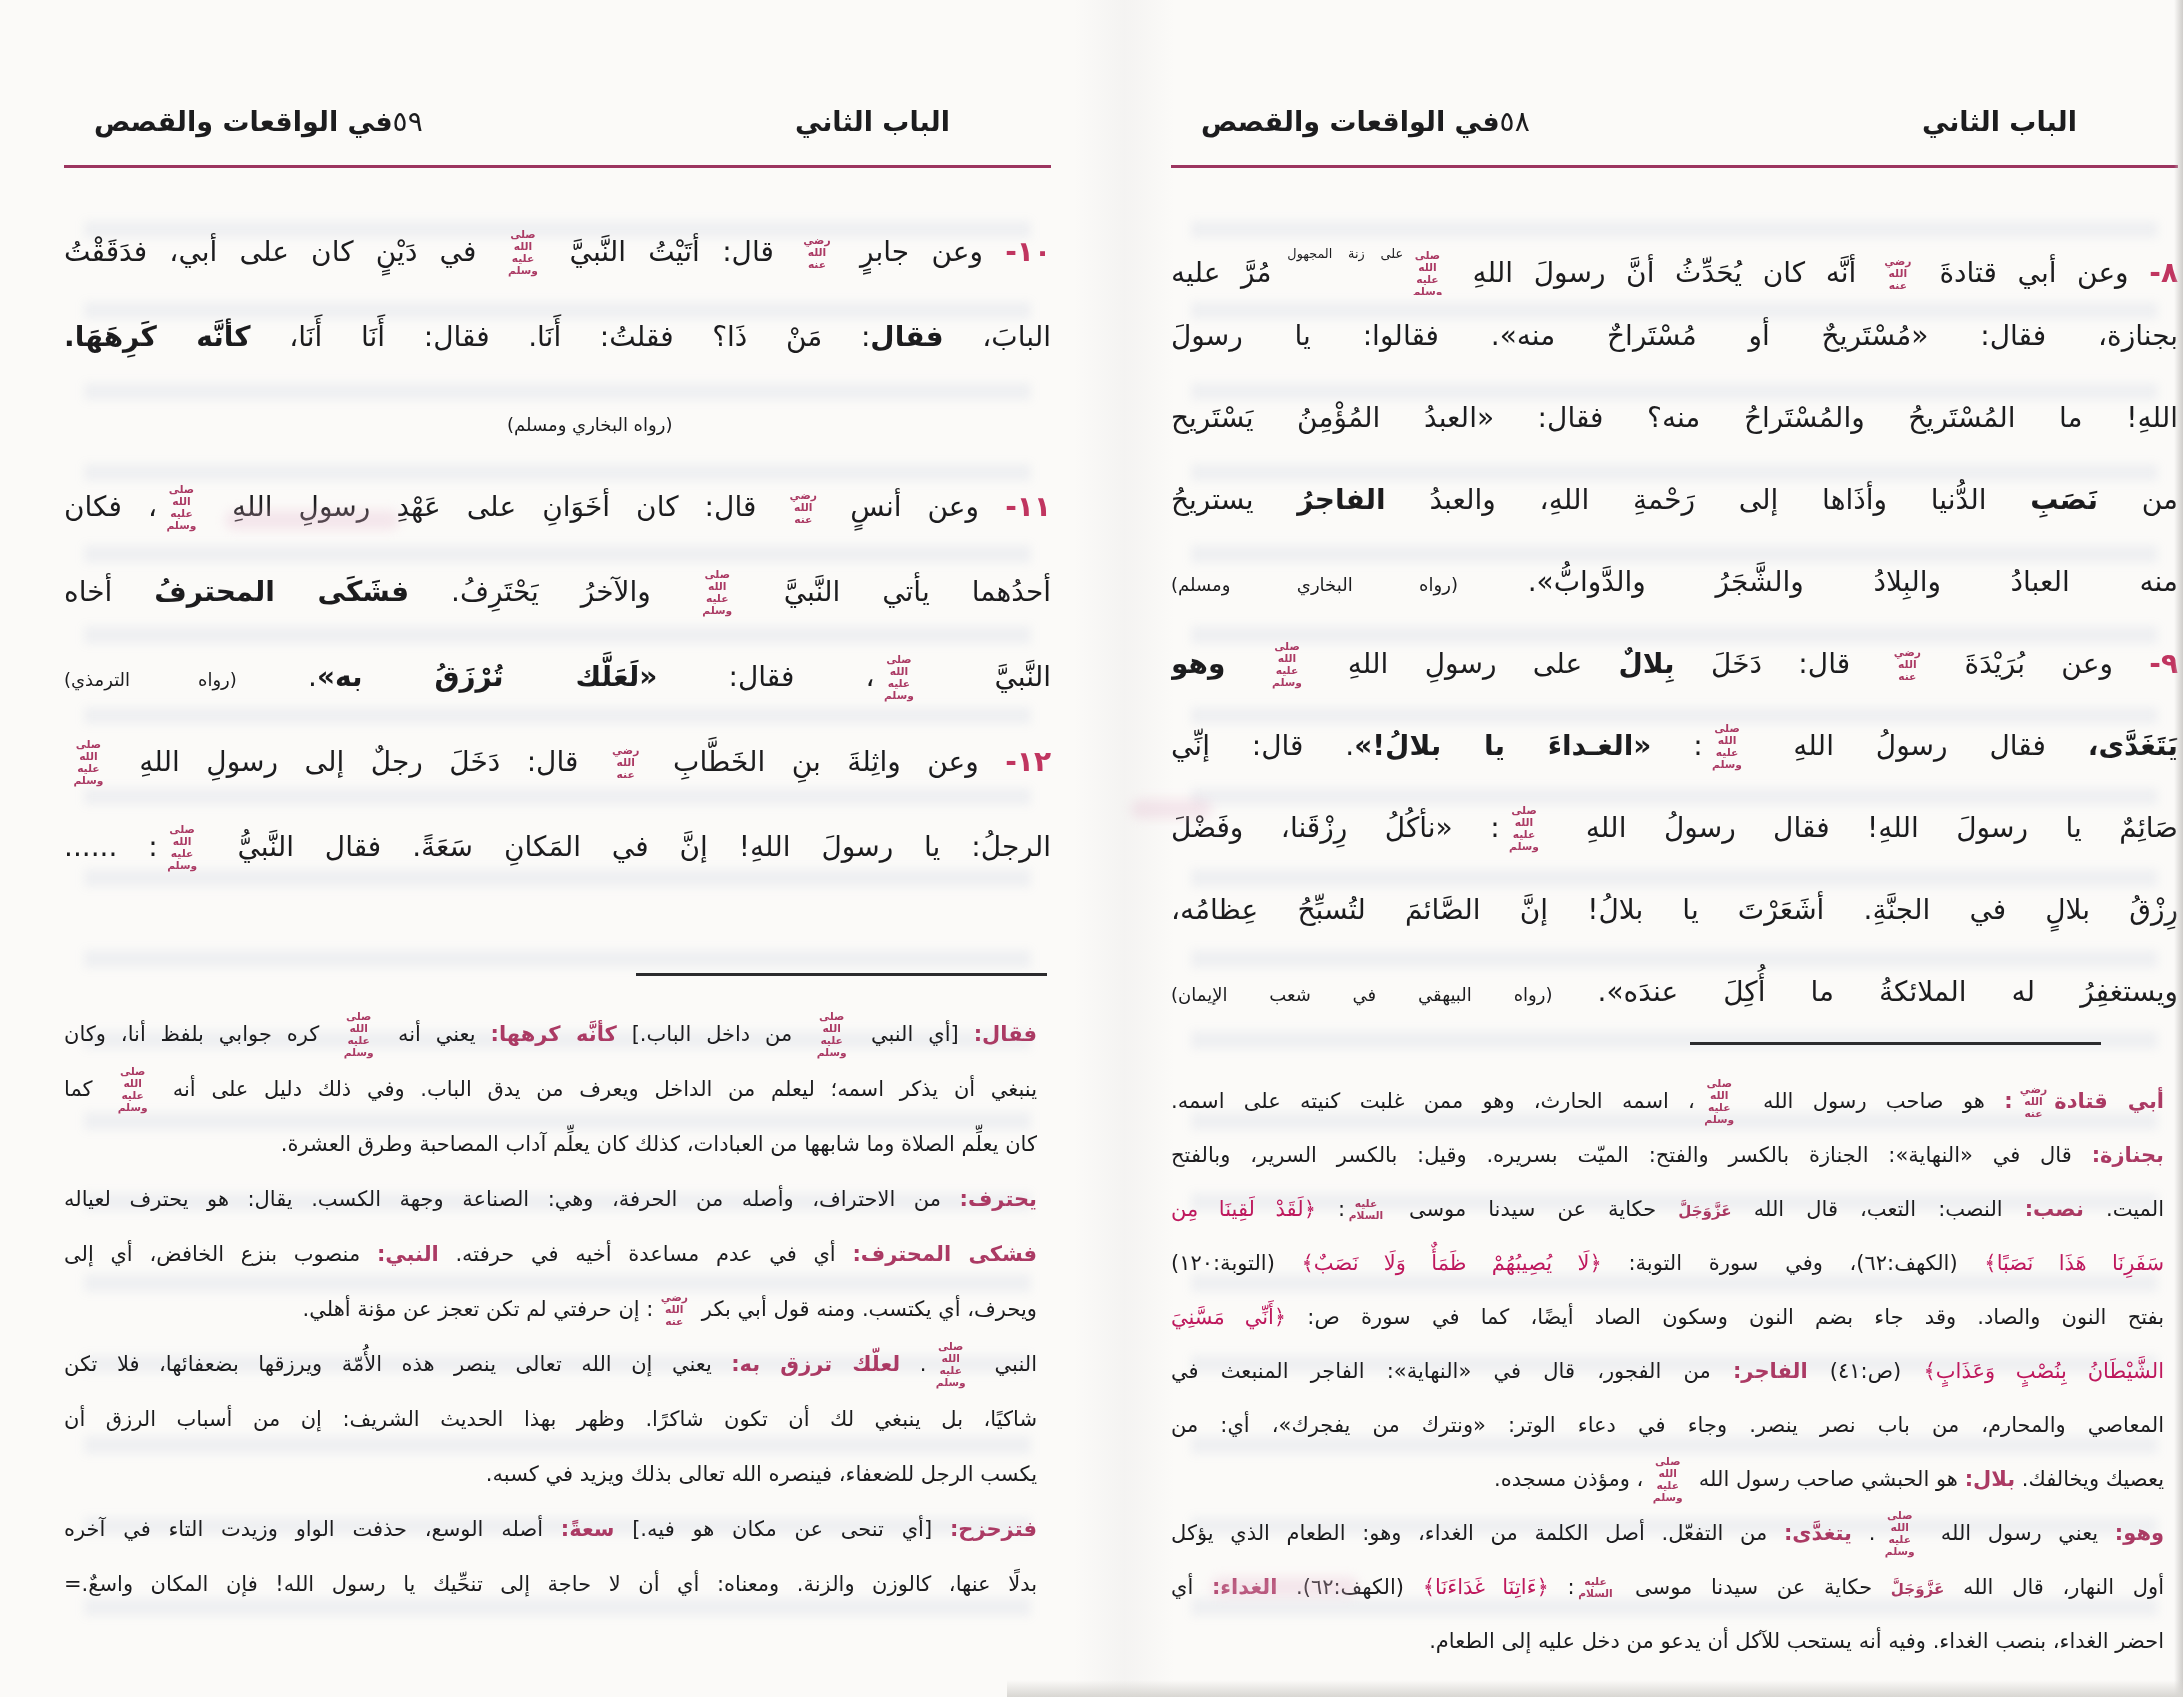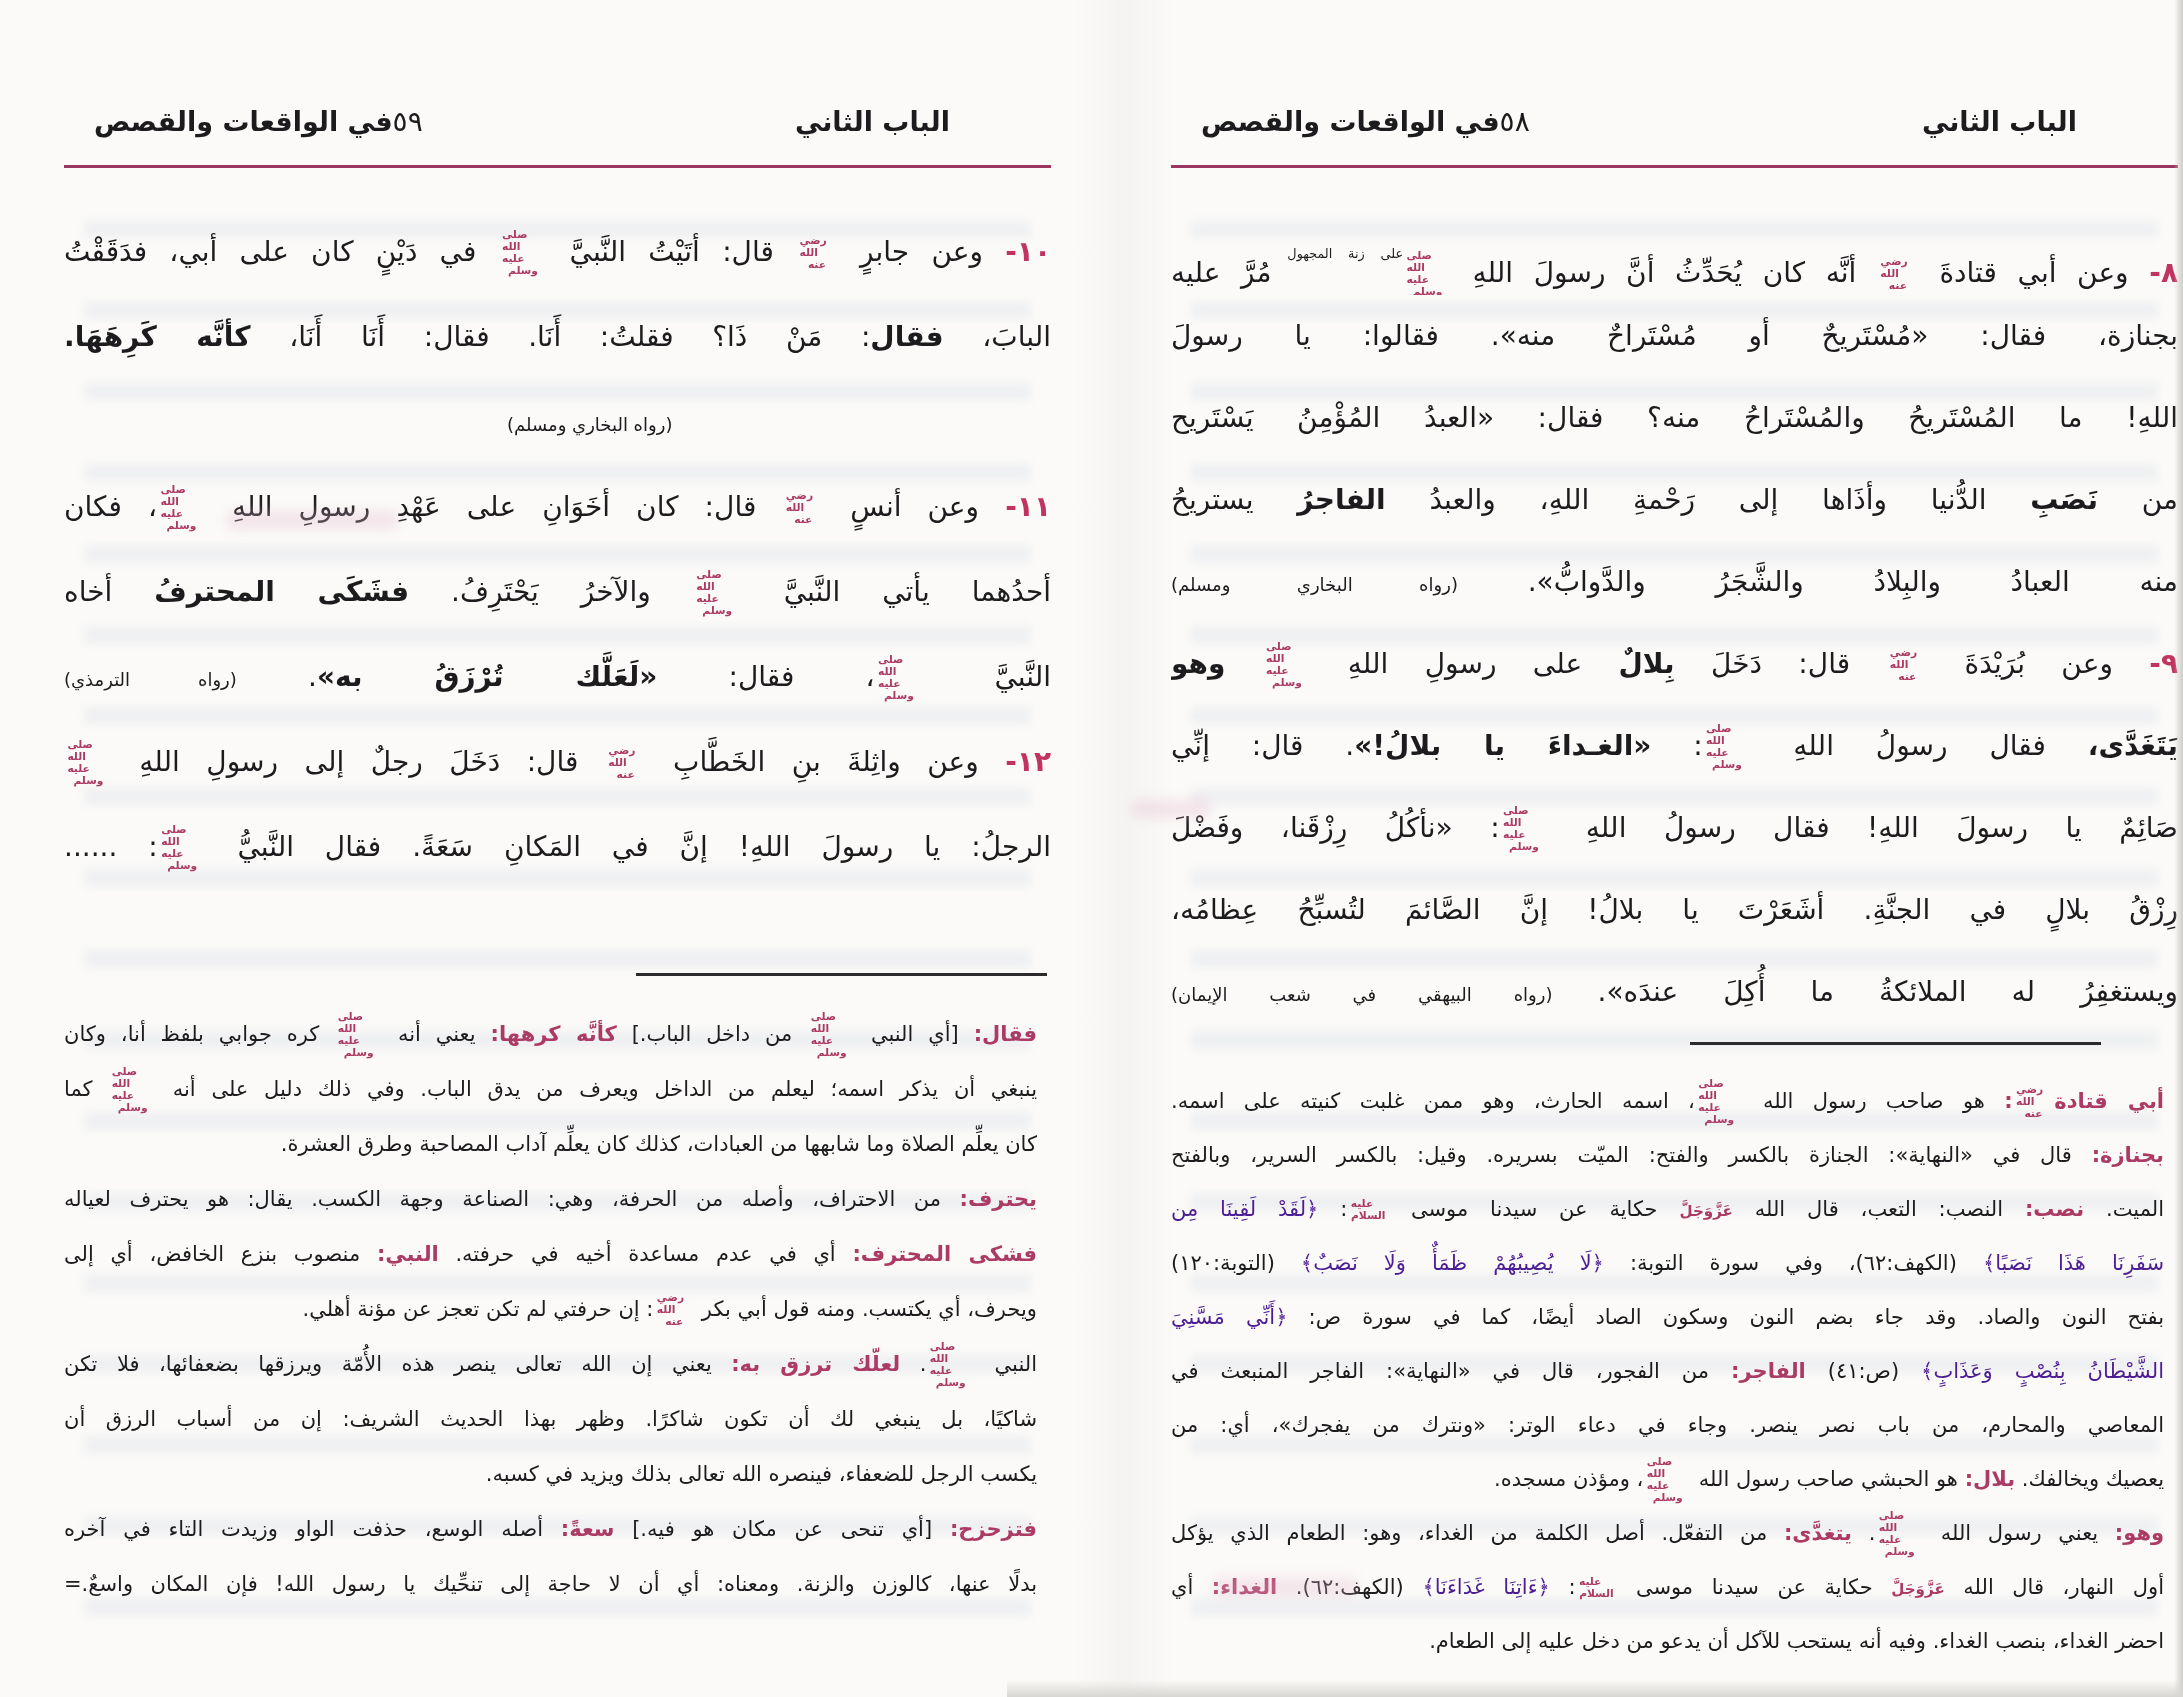--- a/index.html
+++ b/index.html
@@ -55,23 +55,23 @@
   .tline.nj{text-align:right;text-align-last:right;}
   .tline.rawi-line{height:67px;line-height:67px;text-align:left;text-align-last:left;
     padding-left:443px;}
 
   .seg-t{}
   .seg-b{font-weight:bold;}
   .seg-num{color:#c03560;font-weight:bold;}
   .seg-s{font-size:18px;}
   .seg-sup{font-size:12.8px;vertical-align:24px;letter-spacing:0;}
   .seg-lead{color:var(--accent);font-weight:bold;}
-  .seg-q{color:#4c1d95;}
+  .seg-q{color:#be185d;font-family:Liberation Serif, serif;}
   .seg-hq{color:var(--accent);font-size:.72em;font-weight:bold;}
-  .hn{display:inline-block;vertical-align:middle;text-align:left;text-align-last:center;
+  .hn{display:inline-block;vertical-align:middle;text-align:center;text-align-last:center;
     color:var(--accent);font-size:10.7px;line-height:1.12;margin:0 3.4px;font-weight:bold;
     white-space:normal;}
 </style>
 </head>
 <body>
 
 <div class="canvas">
 
   <section class="page page-right">
     <div class="pg-header">

